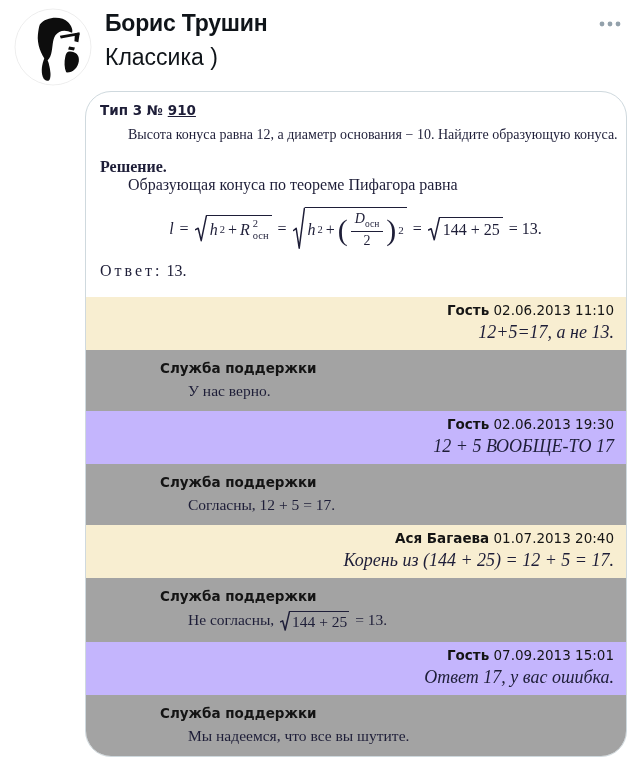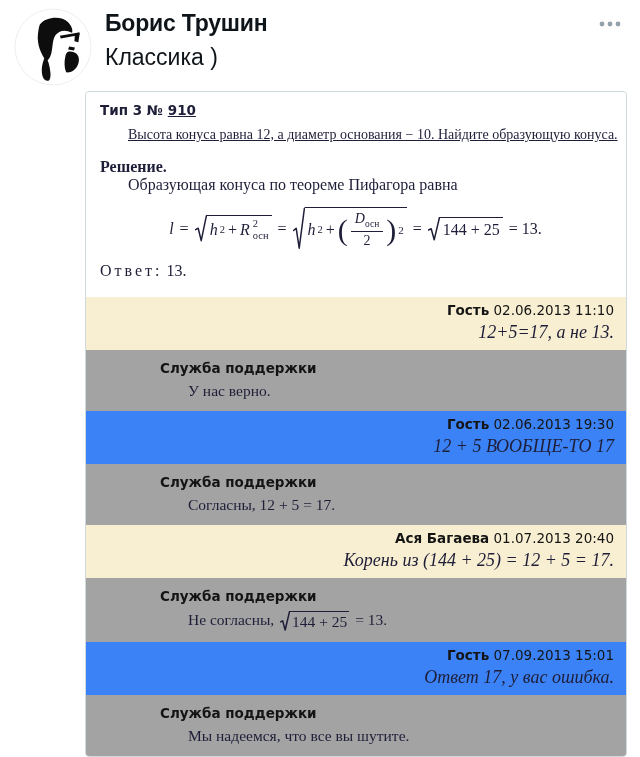--- a/index.html
+++ b/index.html
@@ -15,27 +15,27 @@
   .avatar { width:78px; height:78px; flex:0 0 auto; margin-left:2px; border-radius:50%; overflow:hidden; cursor:pointer; }
   .avatar svg { display:block; }
   .header-col { margin-left:13px; padding-top:1px; flex:1; min-width:0; }
   .display-name { font-size:23px; font-weight:700; line-height:1.25; letter-spacing:-0.2px; cursor:pointer; }
   .tweet-text { font-size:23px; line-height:1.3; margin-top:5px; }
   .more-button { padding:8px 4px 0 0; cursor:pointer; }
 
   
   .card {
     margin:5px 0 0 73px; width:542px;
-    border:1px solid #cfd9de; border-radius:4px;
+    border:1px solid #cfd9de; border-radius:26px;
     padding:10px 12px 0; overflow:hidden;
     font-family:"Liberation Serif", serif; color:#1e1e38; font-size:16px;
   }
   .task-header { font-family:"DejaVu Sans", sans-serif; font-weight:700; font-size:13.5px; padding-left:2px; }
   .task-number { text-decoration:underline; cursor:pointer; }
-  .statement { font-size:14px; margin-top:9px; padding-left:30px; white-space:nowrap;text-decoration:underline; }
+  .statement { font-size:14px; margin-top:9px; padding-left:30px; white-space:nowrap; }
   .solution-label { font-weight:700; margin-top:15px; padding-left:2px; }
   .solution-intro { padding-left:30px; }
 
   .formula { margin:13px 0 0; display:flex; justify-content:center; align-items:center; gap:5px; font-size:16px; }
   .fi { font-style:italic; }
   .op { padding:0 1px; }
   sup.exp { font-size:10.5px; vertical-align:7px; line-height:1; }
   .ss { display:inline-flex; flex-direction:column; justify-content:space-between; font-size:10.5px; line-height:1; margin-left:1px; vertical-align:-3px; height:24px; padding:1px 0; }
   .sq { display:inline-grid; grid-template-columns:12px auto; align-items:stretch; }
   .sq .rad { width:100%; height:100%; color:#1e1e38; }
@@ -49,21 +49,21 @@
   .sq-inline .sq-body { padding:1px 2px 0 2px; }
 
   .answer { margin-top:12px; padding-left:2px; }
   .answer-label { letter-spacing:3px; }
   .answer-value { margin-left:4px; }
 
   
   .comments { margin:17px -12px 0; }
   .comment { padding:5px 12px 7px 14px;text-align:right; }
   .comment.cream { background:#f8eed1; }
-  .comment.lavender { background:#3b82f6; }
+  .comment.lavender { background:#c4b5fd; }
   .c-head { font-family:"DejaVu Sans", sans-serif; font-size:13.5px; color:#141414; }
   .c-author { font-weight:700; }
   .c-text { font-size:18px; margin-top:4px; padding-left:26px;font-style:italic; }
   .reply { padding:10px 12px 11px; background:#a3a3a3; }
   .r-author { font-family:"DejaVu Sans", sans-serif; font-weight:700; font-size:13.5px; color:#141414; margin-left:62px; }
   .r-text { font-size:15.5px; margin-top:6px; margin-left:90px; }
   .r-text .seg { vertical-align:middle; }
 </style>
 </head>
 <body>

